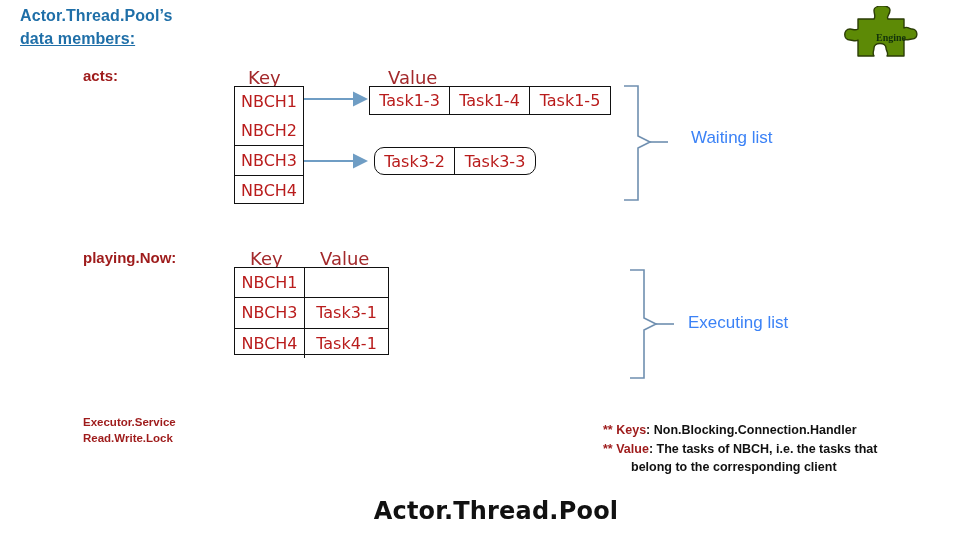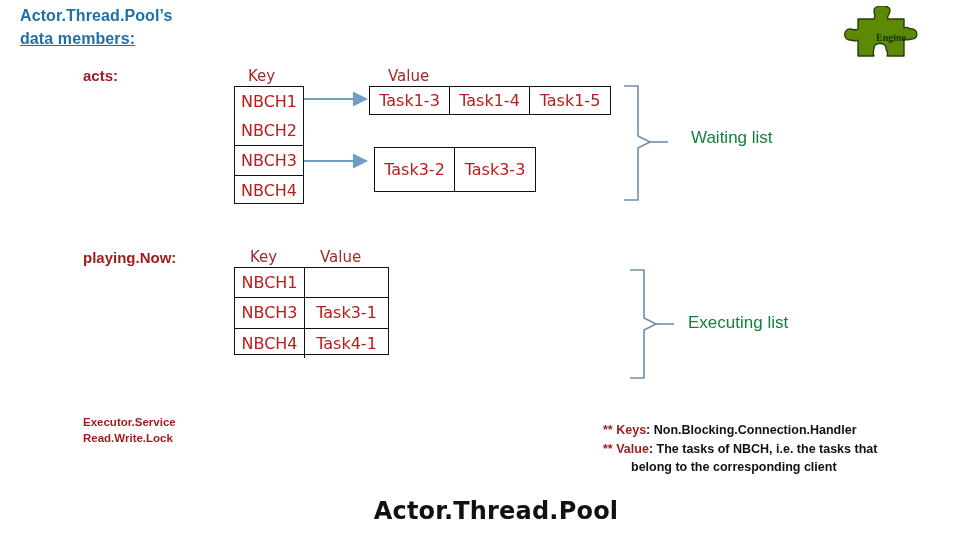--- a/index.html
+++ b/index.html
@@ -19,21 +19,21 @@
     font-size:16px;font-weight:bold;line-height:23px;letter-spacing:.1px;}
   #heading .l1{display:block;}
   #heading .l2{display:block;text-decoration:underline;}
 
   
   .redlabel{color:#9e1b1b;font-weight:bold;}
   #acts-label{left:83px;top:67px;font-size:15px;}
   #playingnow-label{left:83px;top:249px;font-size:15px;}
 
   
-  .colhead{color:#a3292b;font-size:15px;font-family:"DejaVu Sans",sans-serif;}
+  .colhead{color:#a3292b;font-size:18px;font-family:"DejaVu Sans",sans-serif;}
   #acts-key-head{left:248px;top:67px;}
   #acts-val-head{left:388px;top:67px;}
   #pn-key-head{left:250px;top:248px;}
   #pn-val-head{left:320px;top:248px;}
 
   
   .gridbox{border:1.6px solid #111;box-sizing:border-box;background:#fff;}
   .cell{
     font-family:"DejaVu Sans",sans-serif;
     font-size:16px;color:#b91c1c;
@@ -45,37 +45,37 @@
   #acts-keys{left:234px;top:86px;width:70px;height:118px;}
   #acts-keys .cell{width:100%;height:29.5px;}
   #acts-keys .cell.sep{border-bottom:1.6px solid #111;}
 
   
   #acts-val-1{left:369px;top:86px;height:29px;display:flex;}
   #acts-val-1 .cell{width:80px;height:100%;border-right:1.6px solid #111;}
   #acts-val-1 .cell:last-child{border-right:none;}
 
   
-  #acts-val-2{left:374px;top:147px;height:45px;display:flex;}
+  #acts-val-2{left:374px;top:147px;height:28px;display:flex;border-radius:10px;}
   #acts-val-2 .cell{width:80px;height:100%;border-right:1.6px solid #111;}
   #acts-val-2 .cell:last-child{border-right:none;}
 
   
   #pn-table{left:234px;top:267px;width:155px;height:88px;}
   #pn-table .row{display:flex;height:29.3px;border-bottom:1.6px solid #111;}
   #pn-table .row:last-child{border-bottom:none;}
   #pn-table .k{width:70px;height:100%;border-right:1.6px solid #111;}
   #pn-table .v{width:83px;height:100%;}
 
   
   .arrowsvg{position:absolute;overflow:visible;}
 
   
   .bracesvg{position:absolute;overflow:visible;}
-  .listlabel{color:#15803d;font-size:17px;white-space:nowrap;}
+  .listlabel{color:#3b82f6;font-size:17px;white-space:nowrap;}
   #waiting-label{left:691px;top:128px;}
   #executing-label{left:688px;top:313px;}
 
   
   #exec-note{left:83px;top:415px;color:#9e1b1b;font-weight:bold;
     font-size:11.5px;line-height:15.5px;}
   #exec-note span{display:block;}
 
   
   #footnotes{left:603px;top:421px;width:360px;font-size:12.5px;

